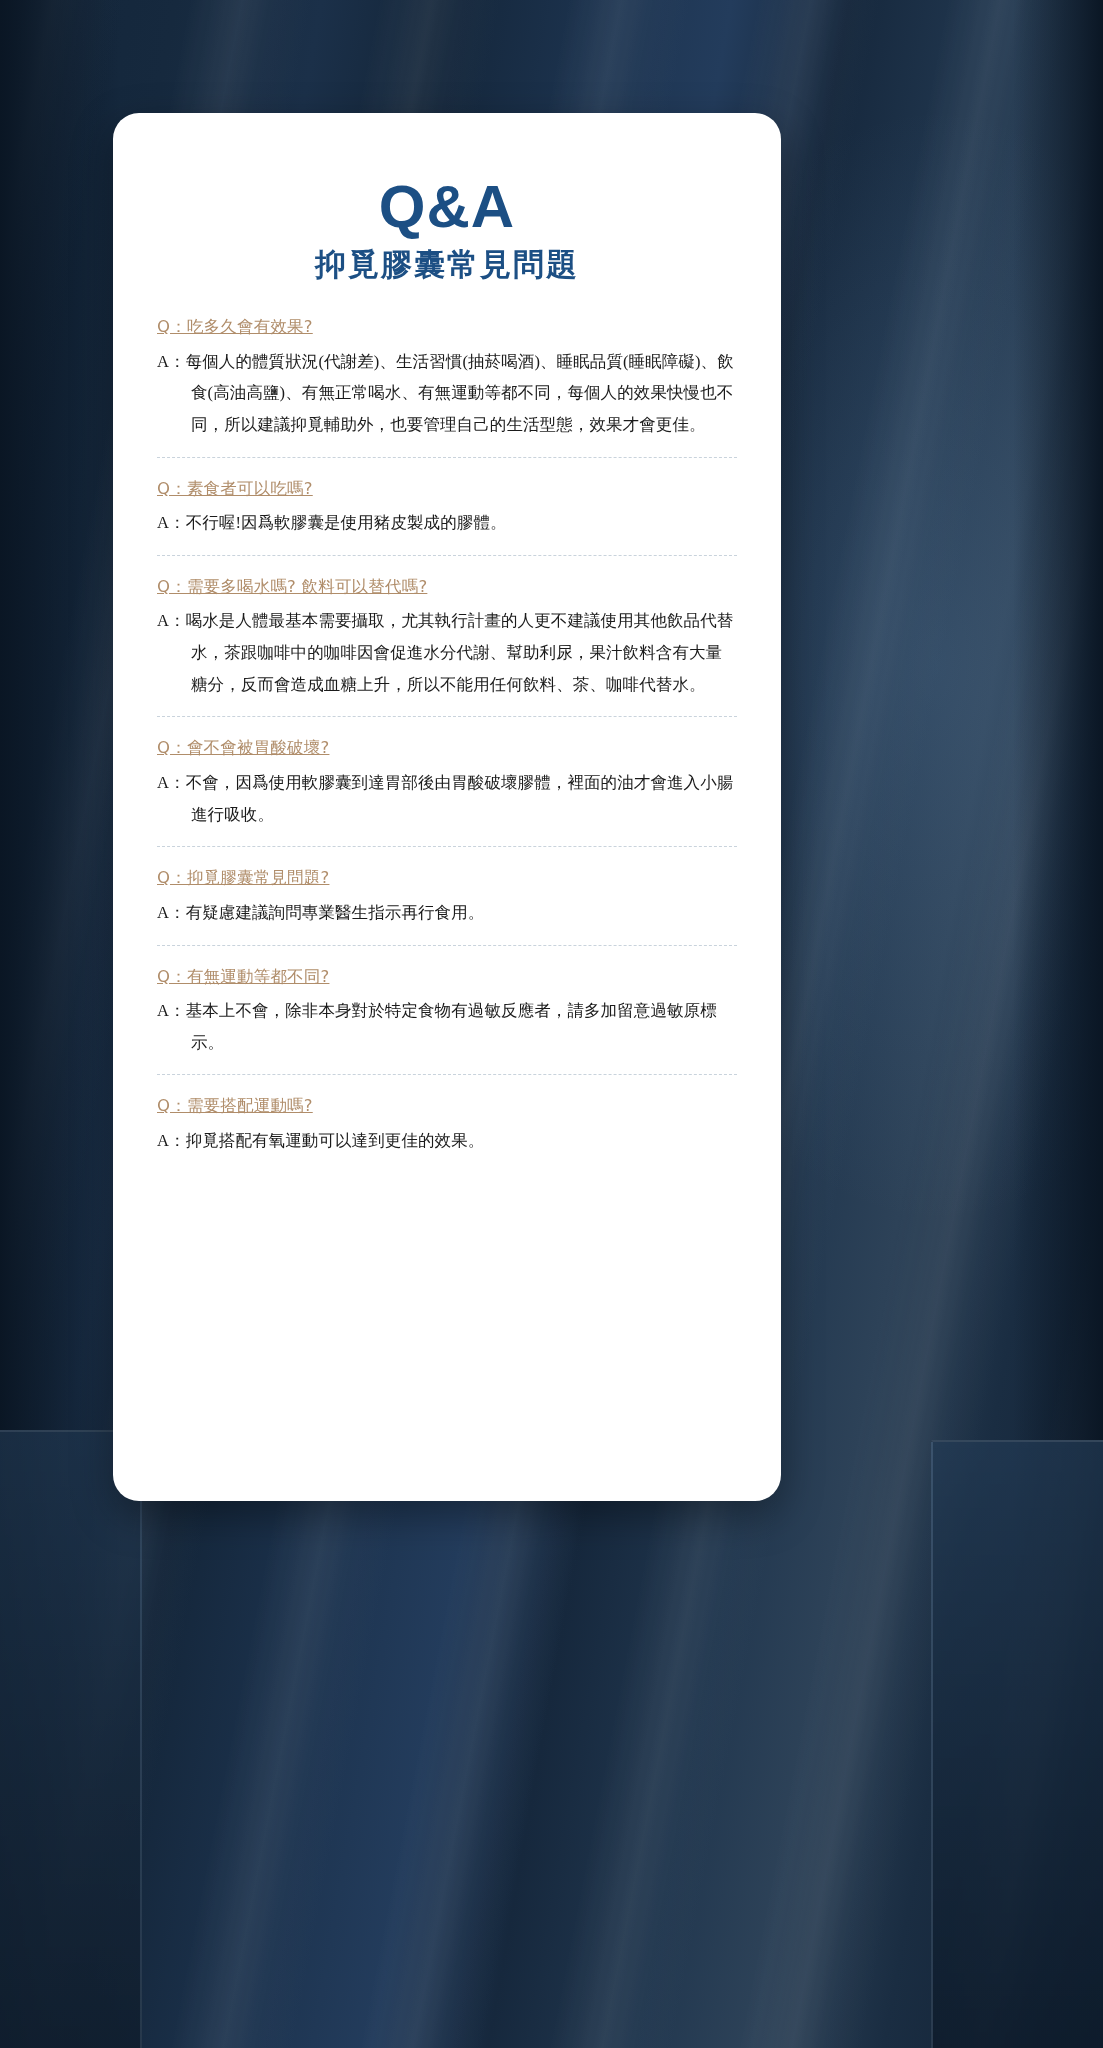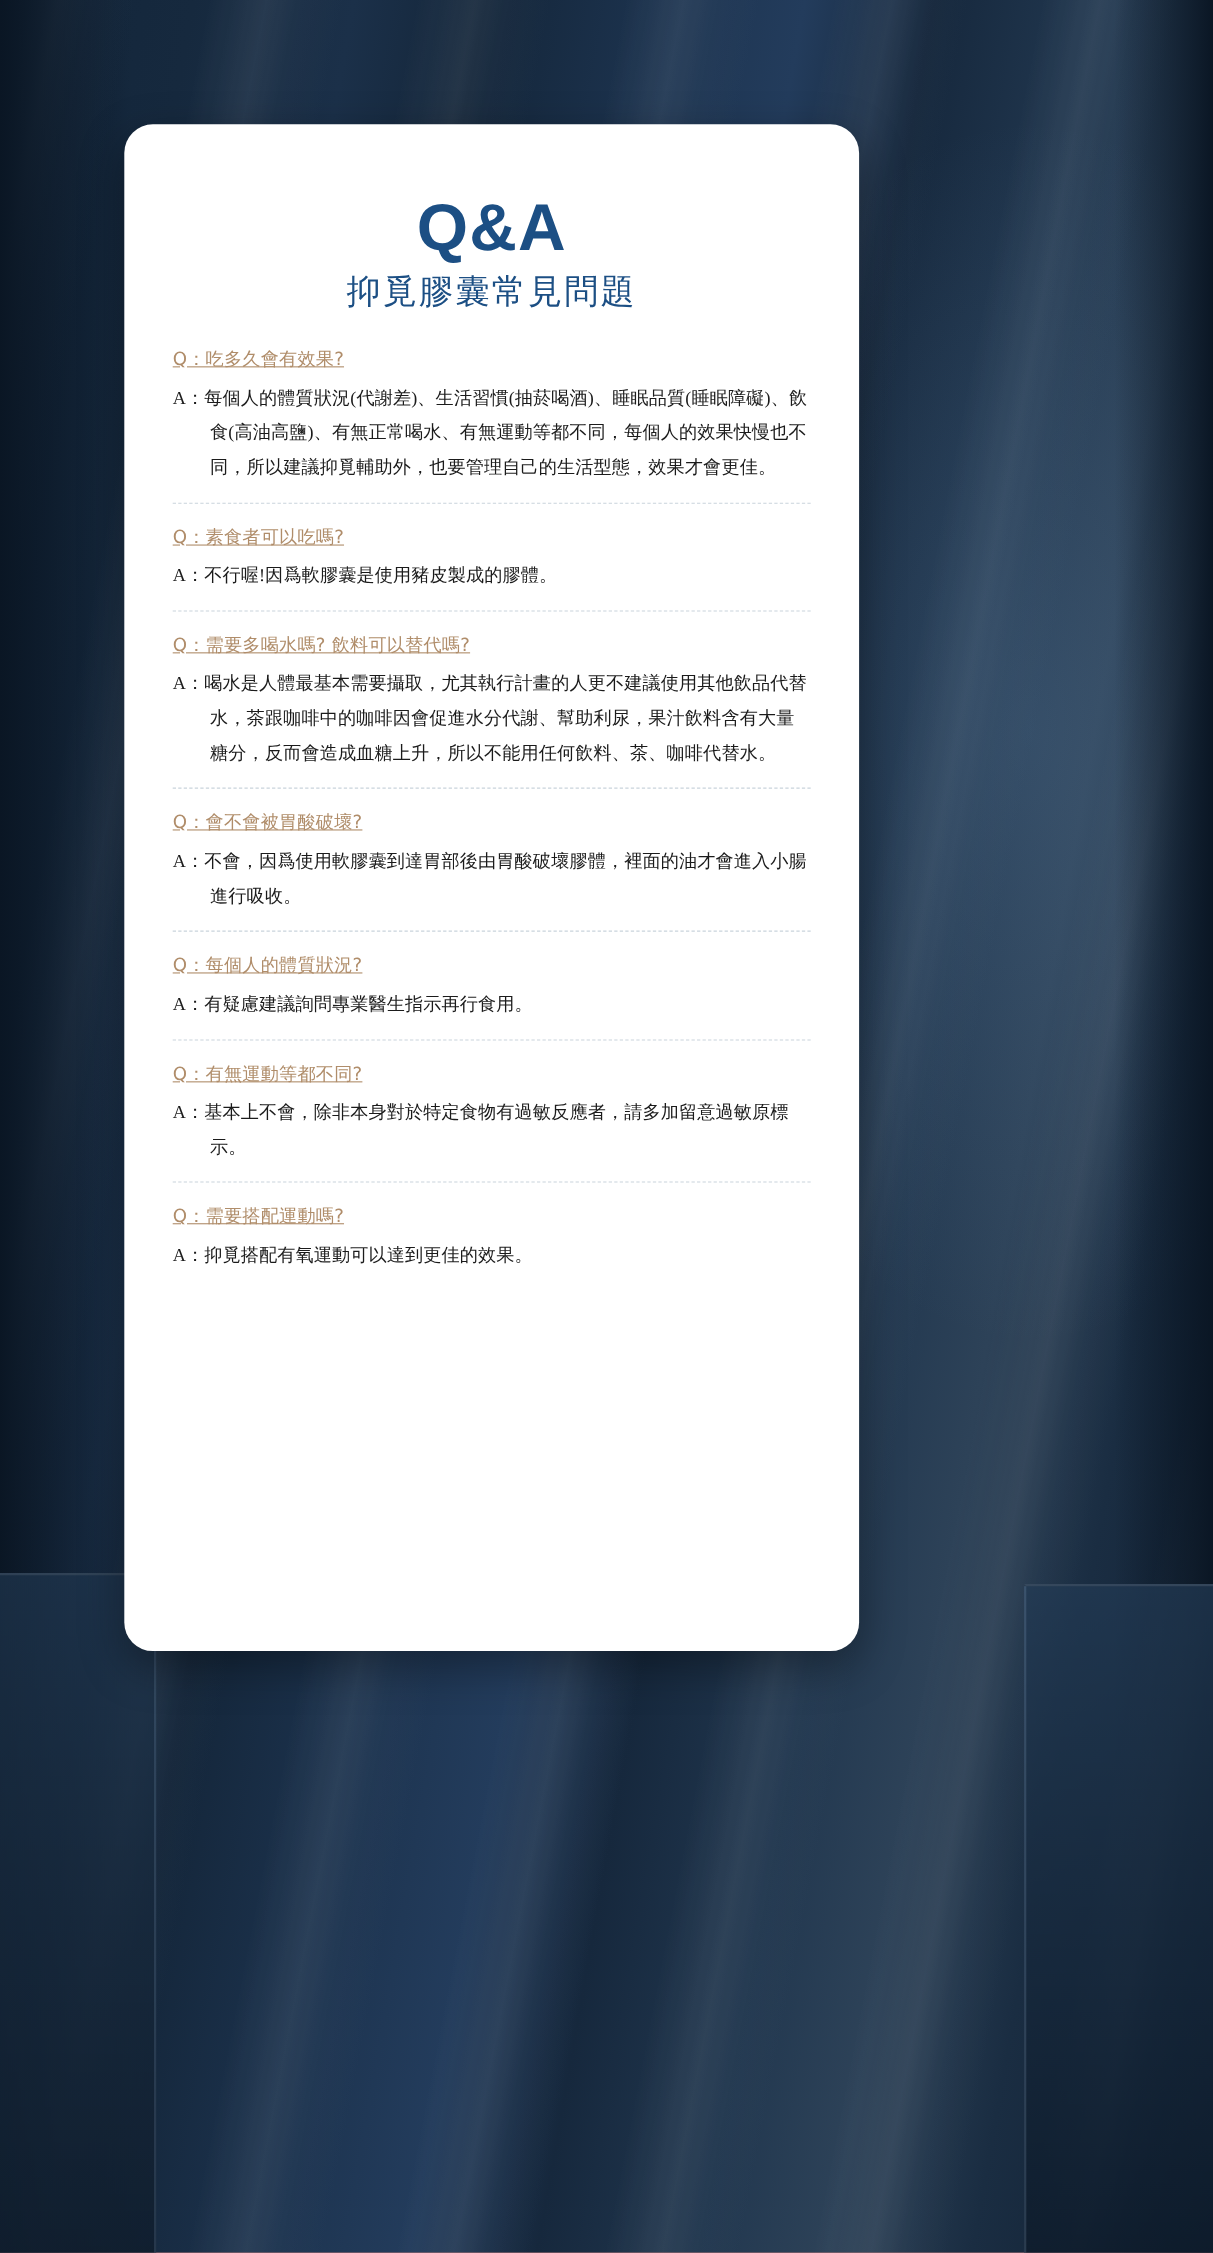--- a/index.html
+++ b/index.html
@@ -13,21 +13,21 @@
     font-family: "Liberation Sans", sans-serif;
     overflow: hidden;
   }
 
   
   #page {
     position: relative;
     width: 1103px;
     height: 2048px;
     overflow: hidden;
-    background: #fca5a5;
+    background: #f0abfc;
   }
   .bg-base {
     position: absolute;
     inset: 0;
     background:
       linear-gradient(100deg,
         #12253a 0%,
         #16293e 12%,
         #1b3049 22%,
         #14263a 30%,
@@ -110,21 +110,21 @@
     font-weight: bold;
     font-size: 60px;
     letter-spacing: 1px;
     line-height: 1.05;
     margin: 18px 0 6px 0;
   }
   .qa-subtitle {
     text-align: center;
     color: #1c4f84;
     font-family: "DejaVu Serif", serif;
-    font-weight: normal;
+    font-weight: bold;
     font-size: 31px;
     letter-spacing: 2px;
     margin: 0 0 28px 0;
   }
 
   .qa-list {
     margin: 0;
     padding: 0;
   }
   .qa-item {
@@ -190,21 +190,21 @@
             <p class="qa-q">Q：需要多喝水嗎? 飲料可以替代嗎?</p>
             <p class="qa-a"><span class="lead">A：</span>喝水是人體最基本需要攝取，尤其執行計畫的人更不建議使用其他飲品代替水，茶跟咖啡中的咖啡因會促進水分代謝、幫助利尿，果汁飲料含有大量糖分，反而會造成血糖上升，所以不能用任何飲料、茶、咖啡代替水。</p>
             <hr class="divider">
           </div>
           <div class="qa-item">
             <p class="qa-q">Q：會不會被胃酸破壞?</p>
             <p class="qa-a"><span class="lead">A：</span>不會，因爲使用軟膠囊到達胃部後由胃酸破壞膠體，裡面的油才會進入小腸進行吸收。</p>
             <hr class="divider">
           </div>
           <div class="qa-item">
-            <p class="qa-q">Q：每個人的體質狀況?</p>
+            <p class="qa-q">Q：抑覓膠囊常見問題?</p>
             <p class="qa-a"><span class="lead">A：</span>有疑慮建議詢問專業醫生指示再行食用。</p>
             <hr class="divider">
           </div>
           <div class="qa-item">
             <p class="qa-q">Q：有無運動等都不同?</p>
             <p class="qa-a"><span class="lead">A：</span>基本上不會，除非本身對於特定食物有過敏反應者，請多加留意過敏原標示。</p>
             <hr class="divider">
           </div>
           <div class="qa-item">
             <p class="qa-q">Q：需要搭配運動嗎?</p>

